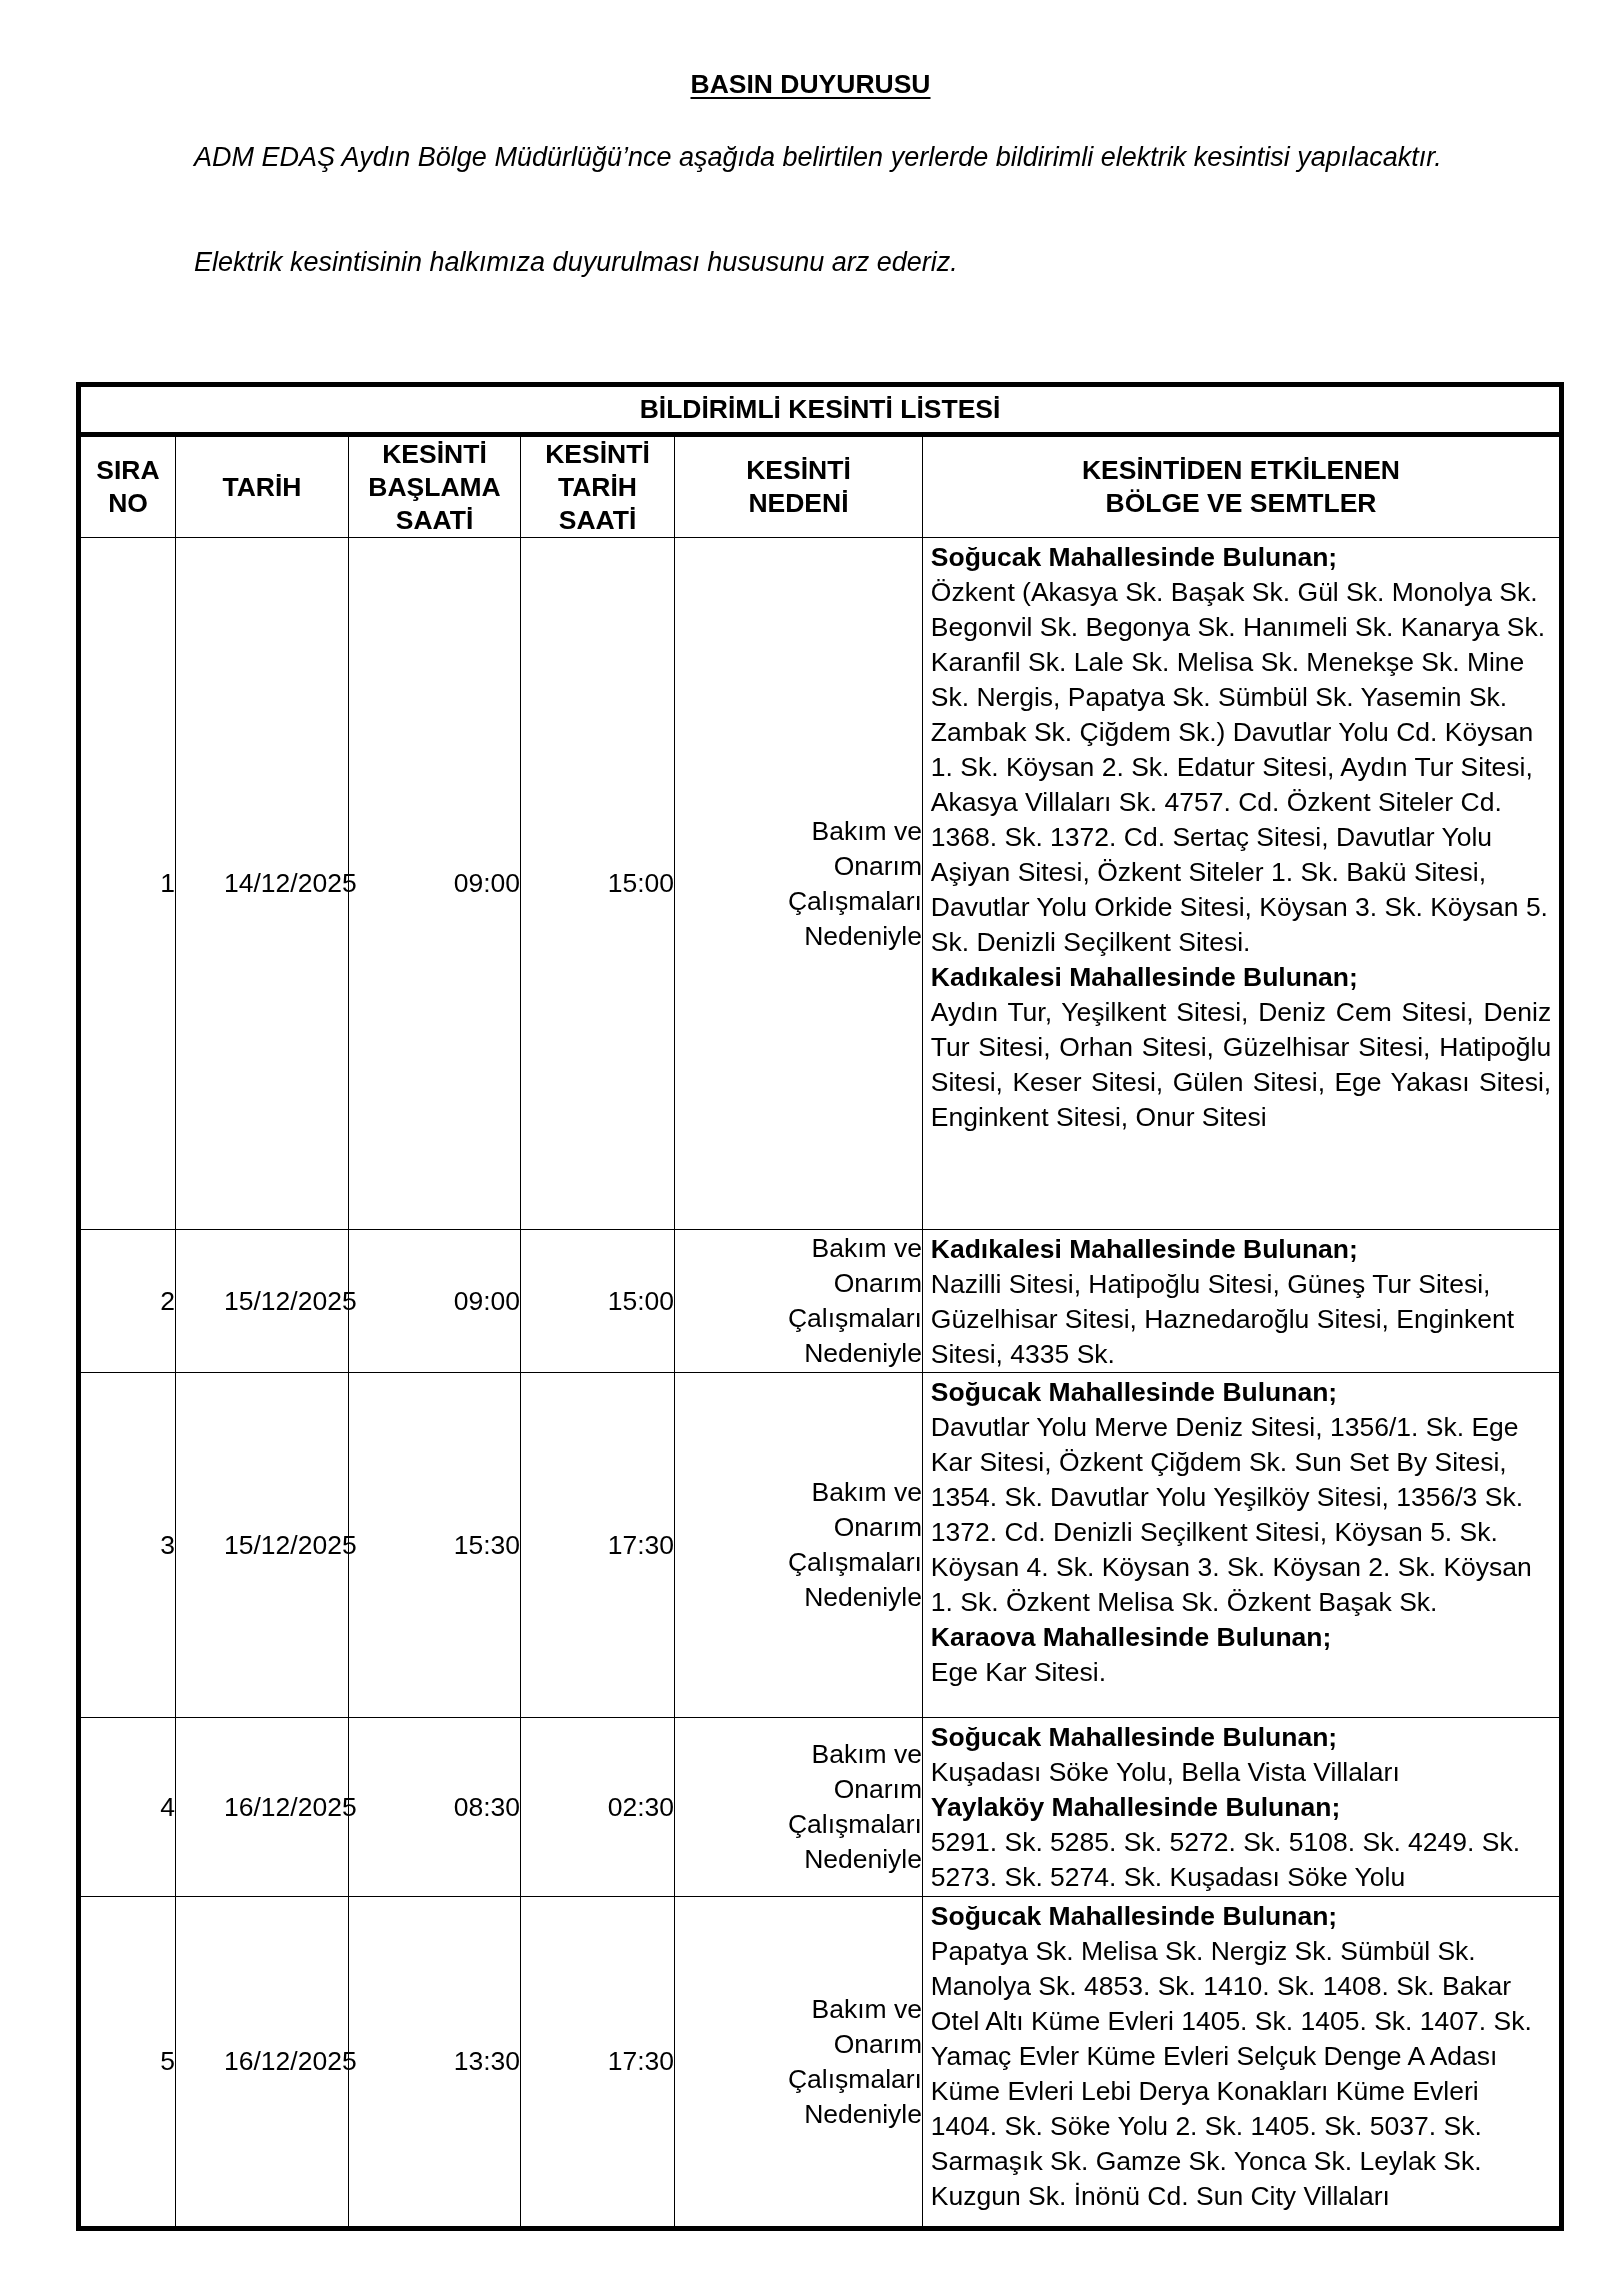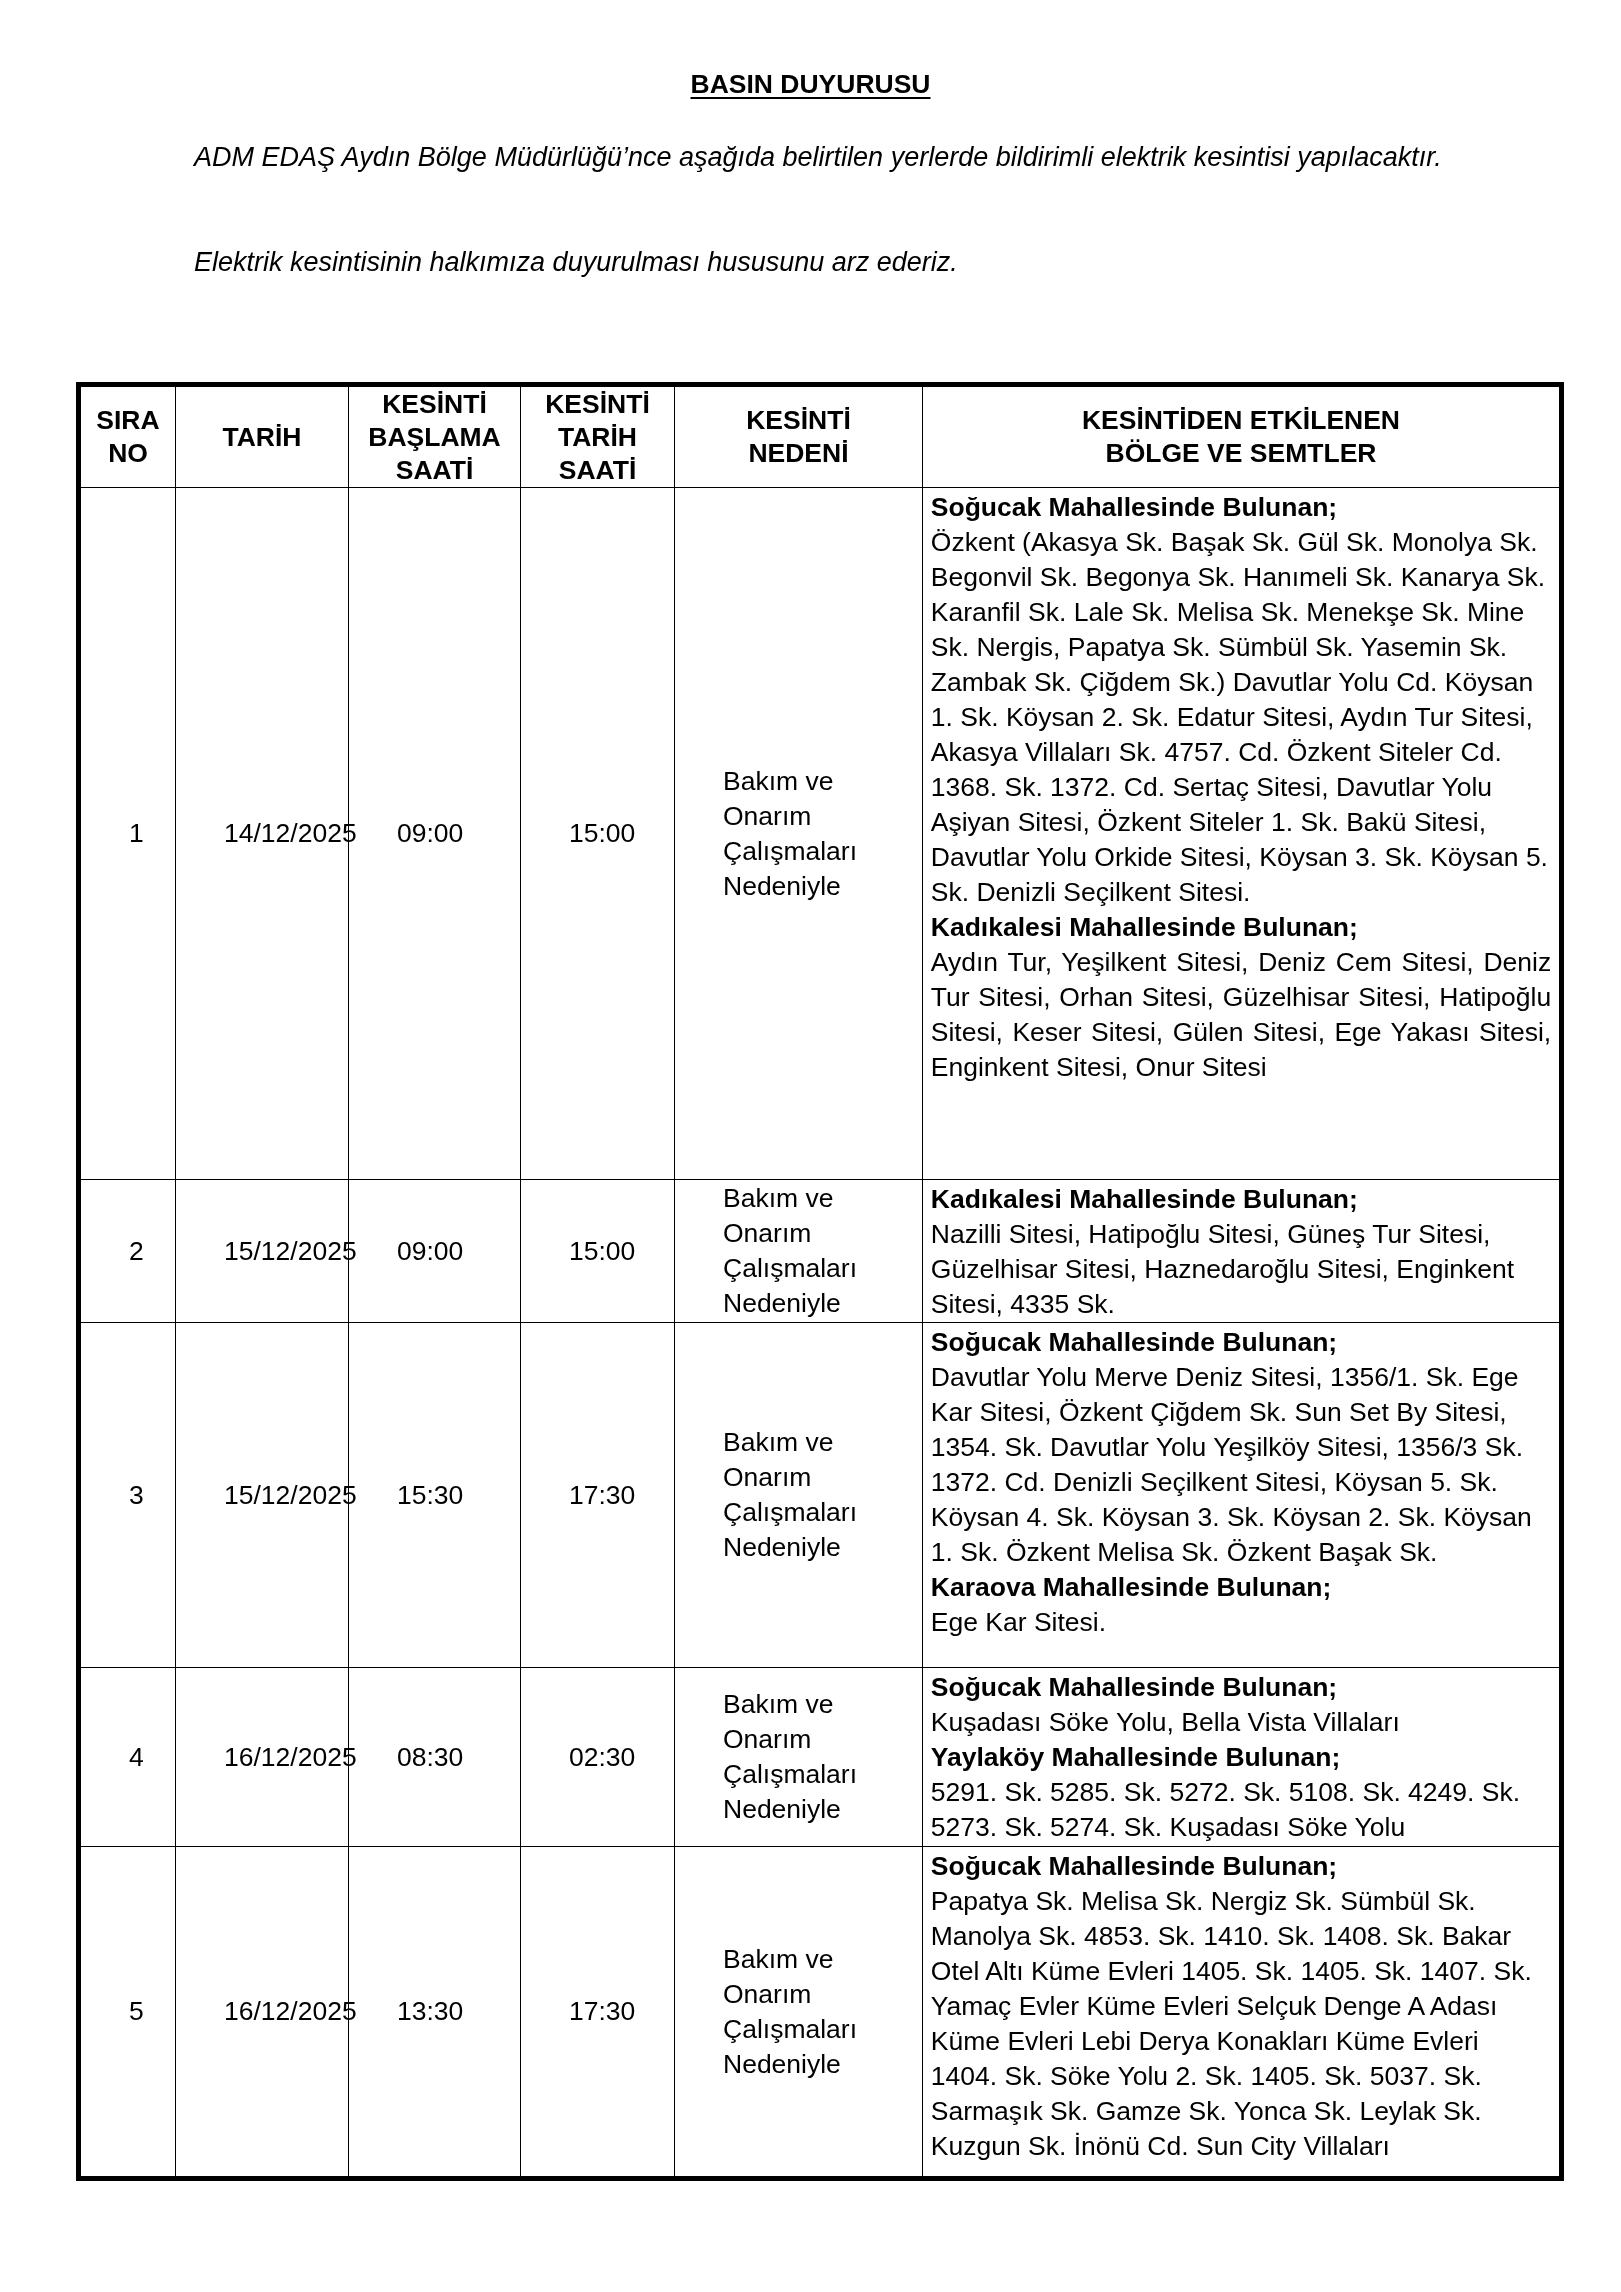--- a/index.html
+++ b/index.html
@@ -8,21 +8,21 @@
   .title { position: absolute; top: 69px; left: 0; width: 1621px; text-align: center;
            font-weight: bold; font-size: 26.5px; text-decoration: underline; text-underline-offset: 3.9px; }
   .intro { position: absolute; left: 194px; width: 1284px; font-size: 27px; line-height: 35px; text-align: justify; font-style: italic; }
   .intro1 { top: 140px; }
   .intro2 { top: 245px; }
   table { position: absolute; left: 76px; top: 382px; width: 1488px; border-collapse: collapse;
           table-layout: fixed; border: 5.9px solid #000; }
   td, th { border: 1.5px solid #000; padding: 0; vertical-align: middle; font-size: 26.5px; }
   .list-title th { height: 45px; font-weight: bold; border-bottom: 5.9px solid #000; }
   .head th { font-weight: bold; text-align: center; line-height: 33px; height: 100px; }
-  .c { text-align: left; padding-left: 48px; }
+  .c { text-align: right; padding-left: 48px; }
   .reason { line-height: 35px; }
   .areas { padding: 2px 7.8px 0 7.8px; line-height: 35px; vertical-align: top; }
   .areas .hood { font-weight: bold; display: block; }
   .areas .txt { display: block; }
   .just { text-align: justify; }
 </style>
 </head>
 <body>
 
 <div class="title">BASIN DUYURUSU</div>
@@ -32,20 +32,23 @@
 <table>
   <colgroup>
     <col style="width:97px">
     <col style="width:173px">
     <col style="width:172px">
     <col style="width:154px">
     <col style="width:248px">
     <col>
   </colgroup>
   <thead>
+    <tr class="list-title">
+      <th colspan="6">BİLDİRİMLİ KESİNTİ LİSTESİ</th>
+    </tr>
     <tr class="head">
       <th>
         <div>SIRA</div>
         <div>NO</div>
       </th>
       <th>
         <div>TARİH</div>
       </th>
       <th>
         <div>KESİNTİ</div>

